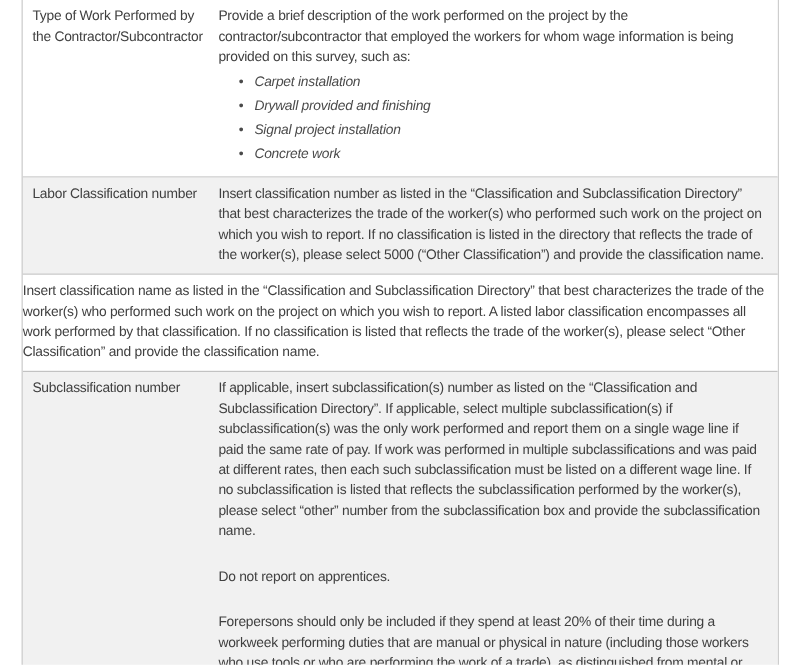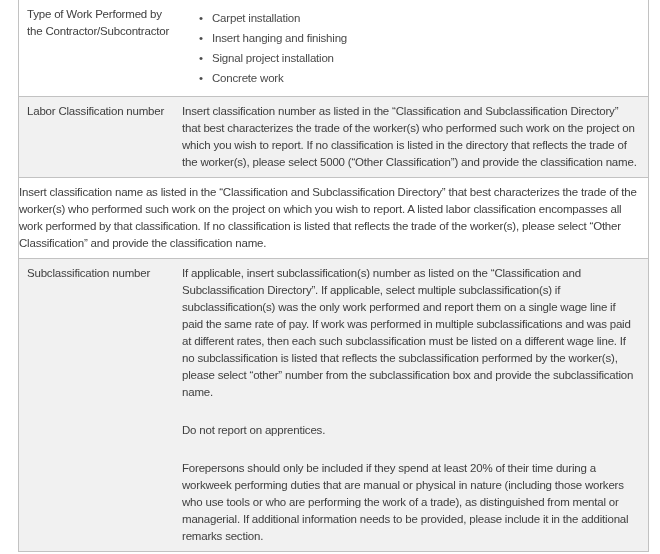--- a/index.html
+++ b/index.html
@@ -49,20 +49,21 @@
   }
   .cell-desc p { margin: 0; }
   .cell-desc p + p { margin-top: 21px; }
   .cell-desc ul {
     list-style: none;
     margin: 4px 0 0 0;
     padding-left: 30px;
   }
   .cell-desc li {
     position: relative;
+    font-style: italic;
     color: #4a4a4a;
     margin-bottom: 3px;
   }
   .cell-desc li::before {
     content: "\2022";
     position: absolute;
     left: -13px;
     font-style: normal;
     color: #4a4a4a;
   }
@@ -71,23 +72,24 @@
 <body>
 
 <div class="doc">
   <div class="remnant"></div>
 
   <div class="glossary-table">
 
     <div class="row">
       <div class="cell-label">Type of Work Performed by the Contractor/Subcontractor</div>
       <div class="cell-desc">
+        <p>Provide a brief description of the work performed on the project by the contractor/subcontractor that employed the workers for whom wage information is being provided on this survey, such as:</p>
         <ul>
           <li>Carpet installation</li>
-          <li>Insert hanging and finishing</li>
+          <li>Drywall provided and finishing</li>
           <li>Signal project installation</li>
           <li>Concrete work</li>
         </ul>
       </div>
     </div>
 
     <div class="row shaded">
       <div class="cell-label">Labor Classification number</div>
       <div class="cell-desc">
         <p>Insert classification number as listed in the “Classification and Subclassification Directory” that best characterizes the trade of the worker(s) who performed such work on the project on which you wish to report. If no classification is listed in the directory that reflects the trade of the worker(s), please select 5000 (“Other Classification”) and provide the classification name.</p>

